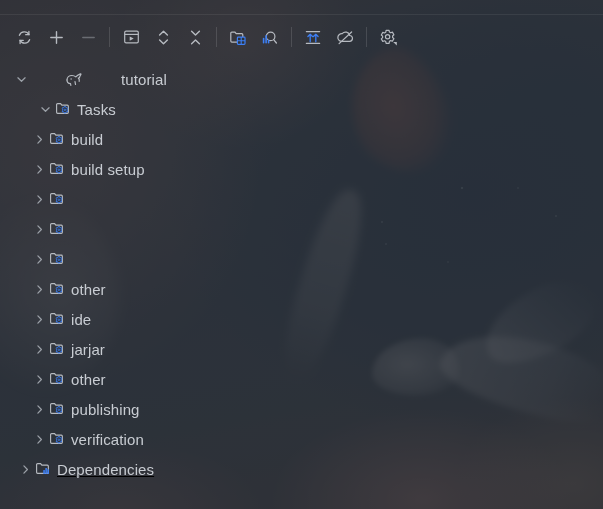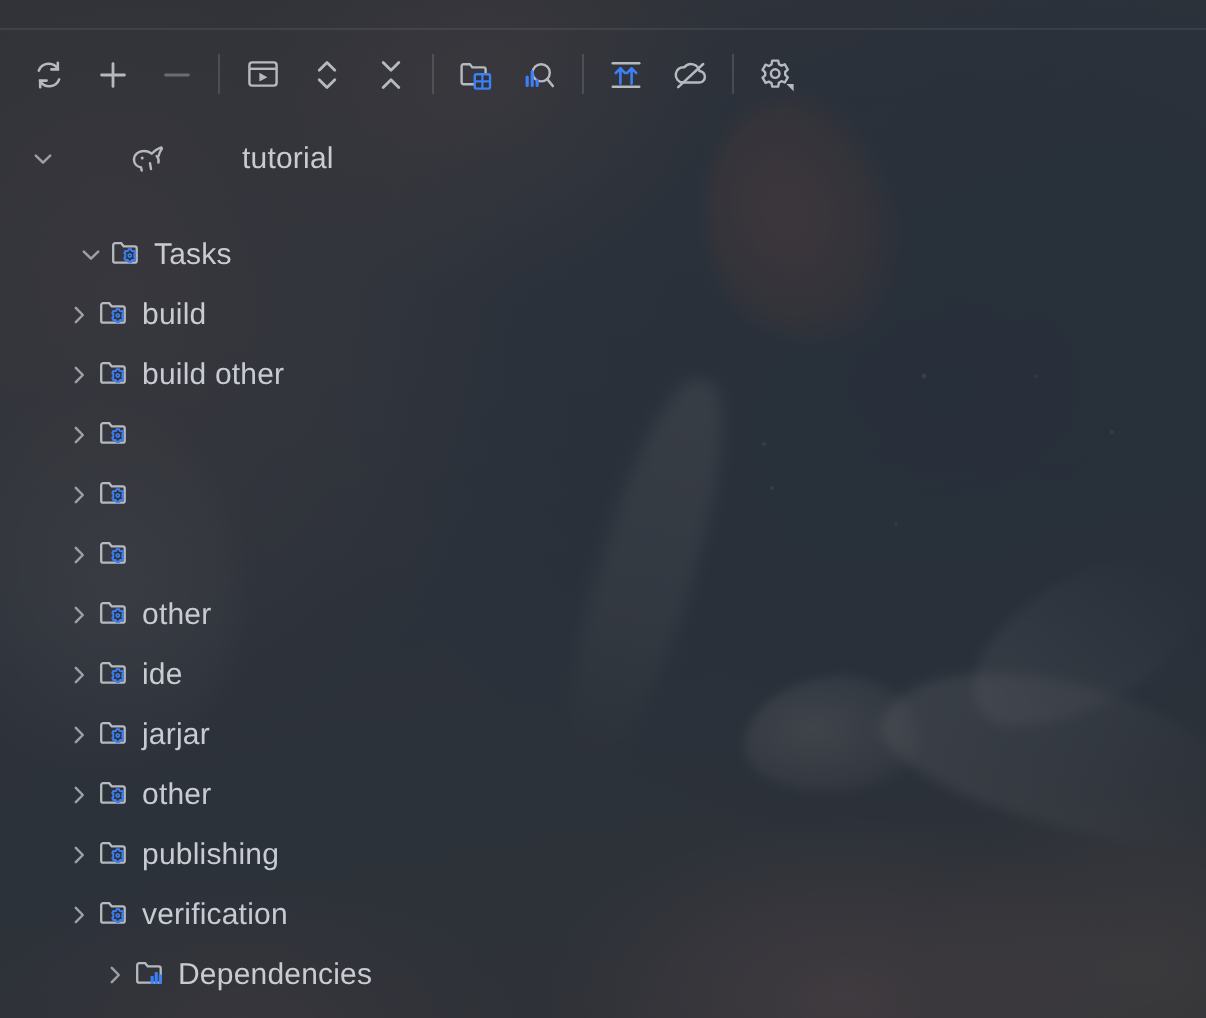--- a/index.html
+++ b/index.html
@@ -187,23 +187,23 @@
     margin-right: 3px;
   }
   .label {
     font-size: 15px;
     color: #c8ccd2;
     line-height: 1;
     letter-spacing: 0.1px;
   }
   
   .lvl0 { padding-left: 12px; gap: 34px; }
-  .lvl1 { padding-left: 36px; margin-top: 18px; }
+  .lvl1 { padding-left: 36px; }
   .lvl2 { padding-left: 30px; }
-  .lvl1b { padding-left: 48px; }
+  .lvl1b { padding-left: 16px; text-decoration: underline; }
 </style>
 </head>
 <body>
 
 <div id="wallpaper">
   <div class="layer bg-base"></div>
   <div class="layer bg-sky"></div>
   <div class="layer bg-warm"></div>
   <div class="bg-petal"></div>
   <div class="bg-arm"></div>
@@ -378,21 +378,21 @@
       </span>
       <span class="node-icon">
         <svg width="19" height="16" viewBox="0 0 19 16" fill="none">
       <path d="M1.6 3.6a1 1 0 0 1 1-1h3.0l1.25 1.55h5.5a1 1 0 0 1 1 1v6.2a1 1 0 0 1-1 1H2.6a1 1 0 0 1-1-1z" stroke="#b6bac0" stroke-width="1.15"></path>
       <g transform="translate(8.3,6.6)">
         <path d="M4.2 2.45a2.3 2.3 0 0 1-.2.92l.78.6-.78 1.35-.92-.34a2.3 2.3 0 0 1-.8.46L2.15 6.4H.6L.45 5.44a2.3 2.3 0 0 1-.8-.46l-.92.34L-2.05 3.97l.78-.6a2.3 2.3 0 0 1 0-1.84l-.78-.6L-1.27-.42l.92.34a2.3 2.3 0 0 1 .8-.46L.6-1.5h1.55l.15.96c.3.11.57.27.8.46l.92-.34.78 1.35-.78.6c.13.29.2.6.2.92z" fill="#2f3237" stroke="#3d7ff5" stroke-width="1.15" stroke-linejoin="round" transform="scale(0.82) translate(0.6,0.2)"></path>
         <circle cx="1.35" cy="2.45" r="0.95" fill="none" stroke="#3d7ff5" stroke-width="1.05" transform="scale(0.82) translate(0.6,0.2)"></circle>
       </g>
         </svg>
       </span>
-      <span class="label">build other</span>
+      <span class="label">build setup</span>
     </div>
     <div class="row lvl2">
       <span class="twisty">
         <svg width="11" height="11" viewBox="0 0 11 11" fill="none" stroke="#9ba0a7" stroke-width="1.25" stroke-linecap="round" stroke-linejoin="round">
           <path d="M3.9 1.9L7.4 5.5 3.9 9.1"></path>
         </svg>
       </span>
       <span class="node-icon">
         <svg width="19" height="16" viewBox="0 0 19 16" fill="none">
       <path d="M1.6 3.6a1 1 0 0 1 1-1h3.0l1.25 1.55h5.5a1 1 0 0 1 1 1v6.2a1 1 0 0 1-1 1H2.6a1 1 0 0 1-1-1z" stroke="#b6bac0" stroke-width="1.15"></path>

